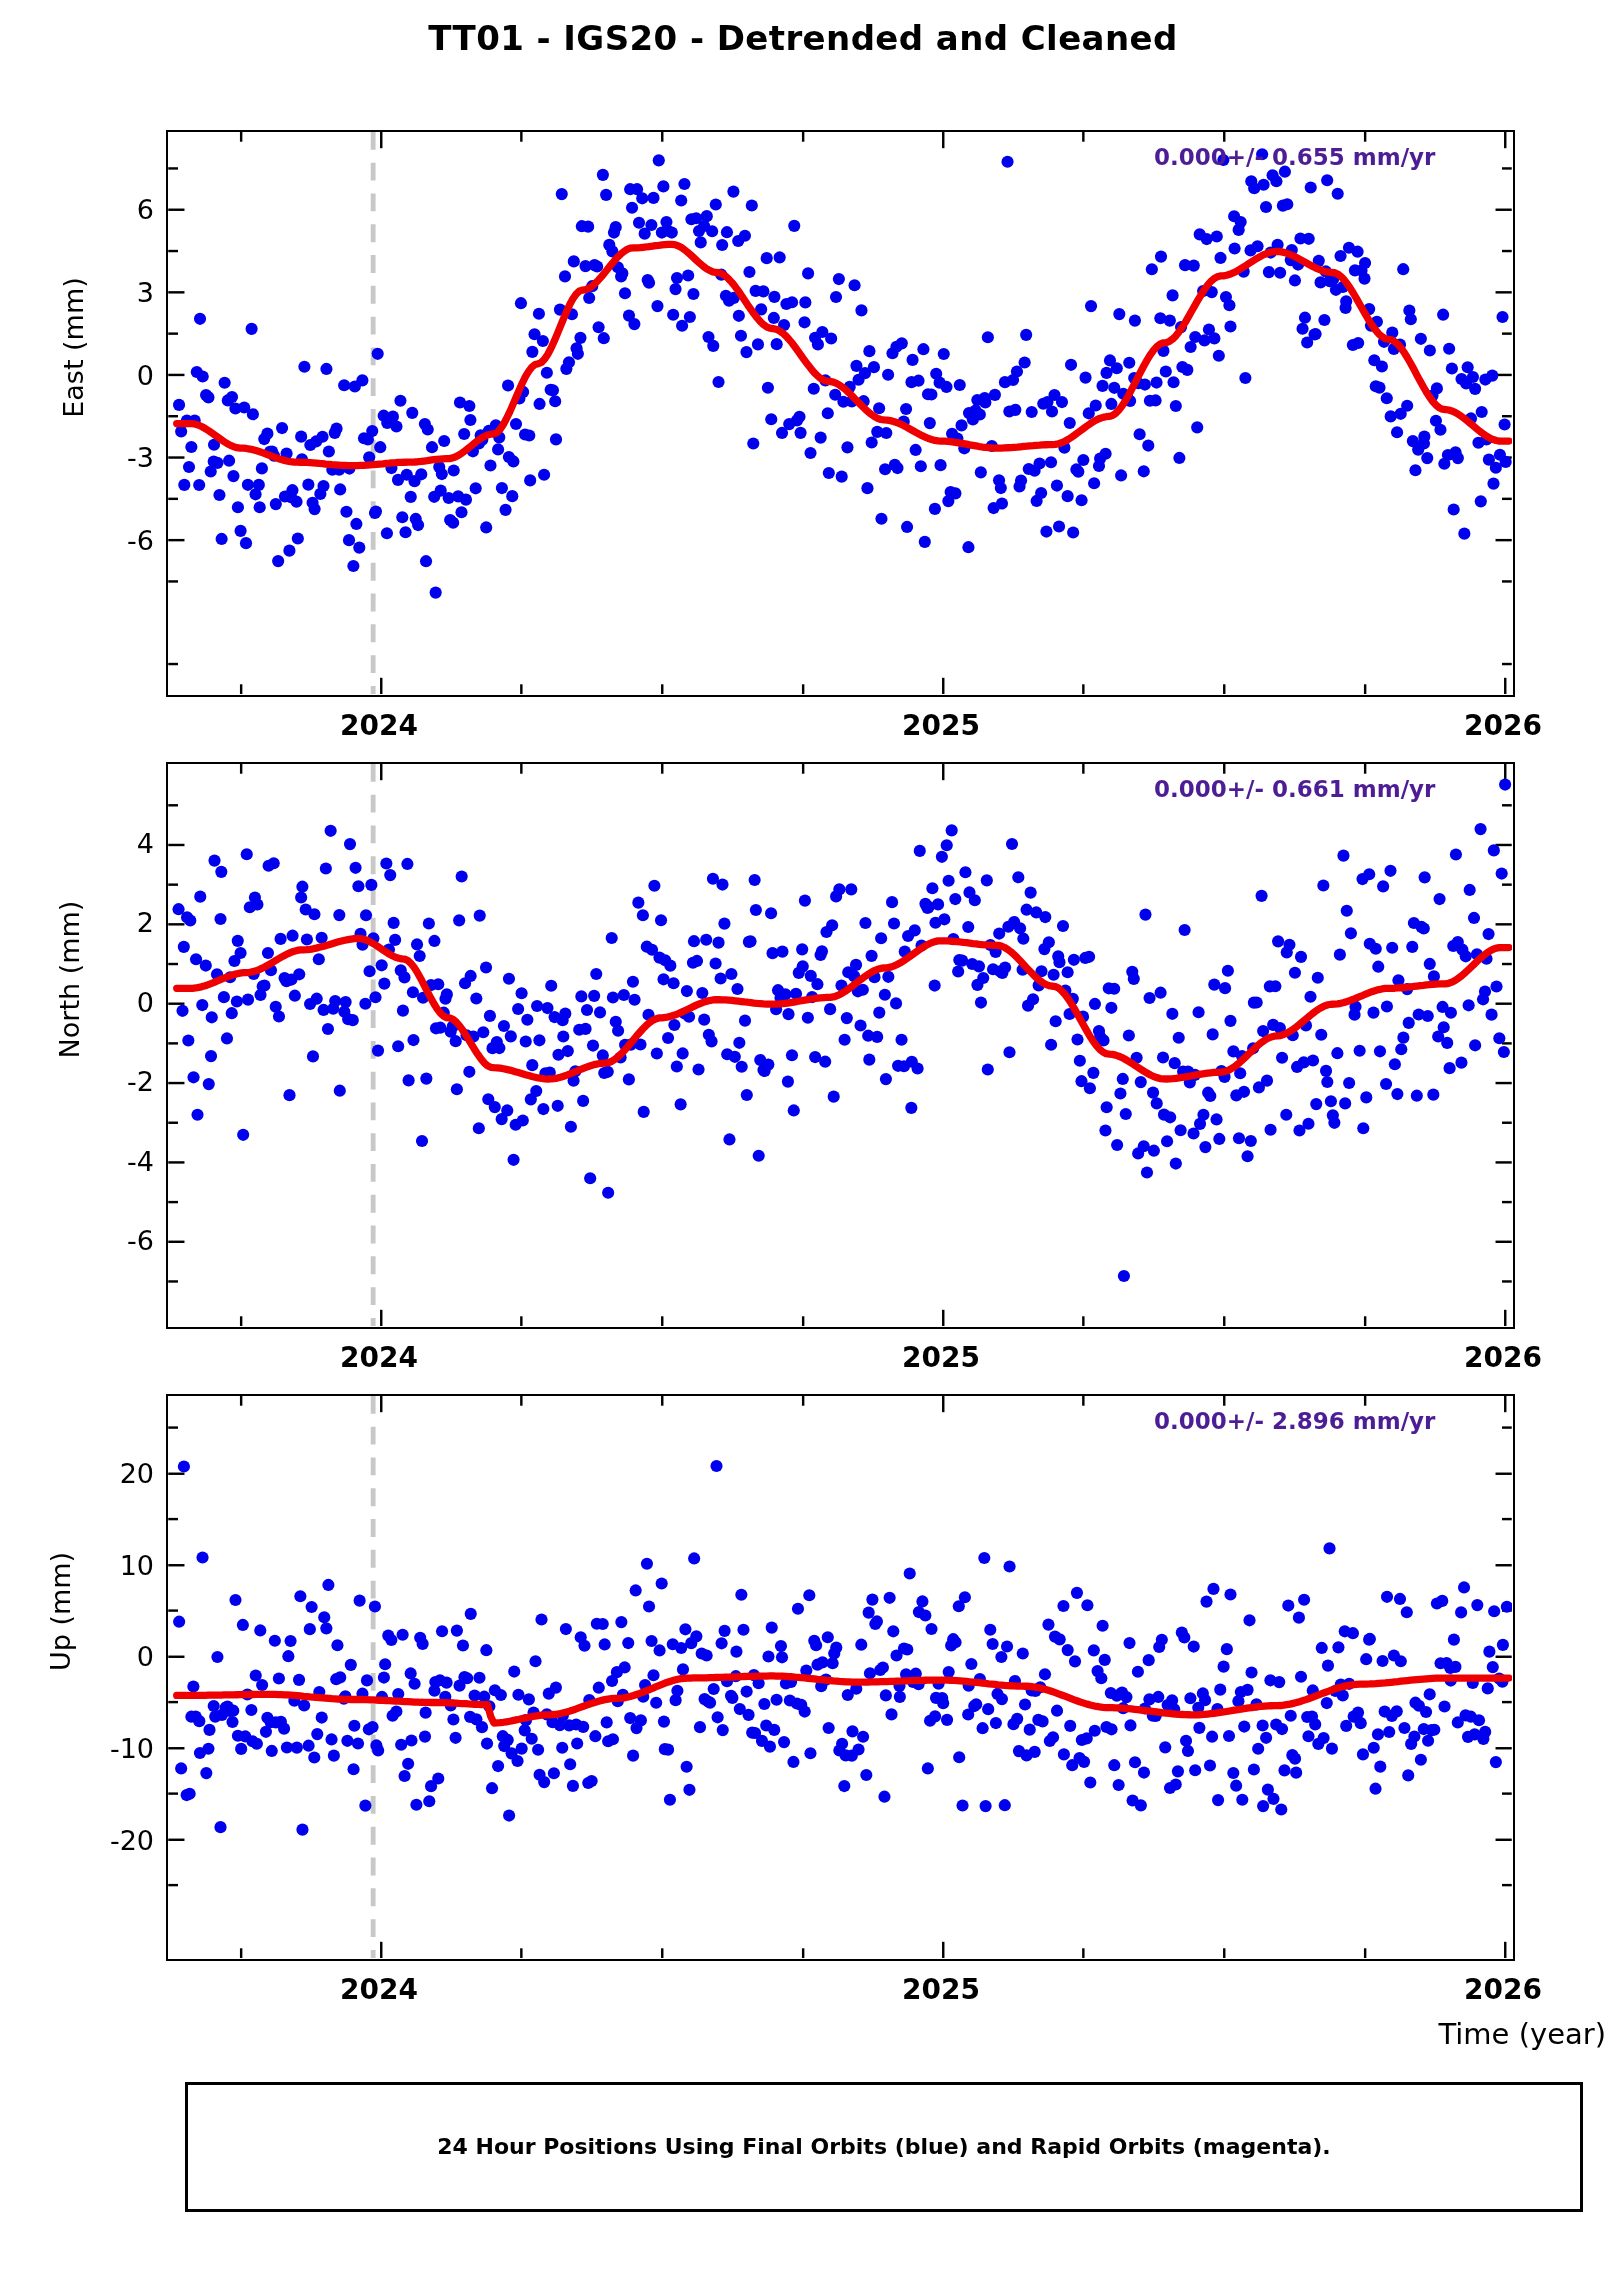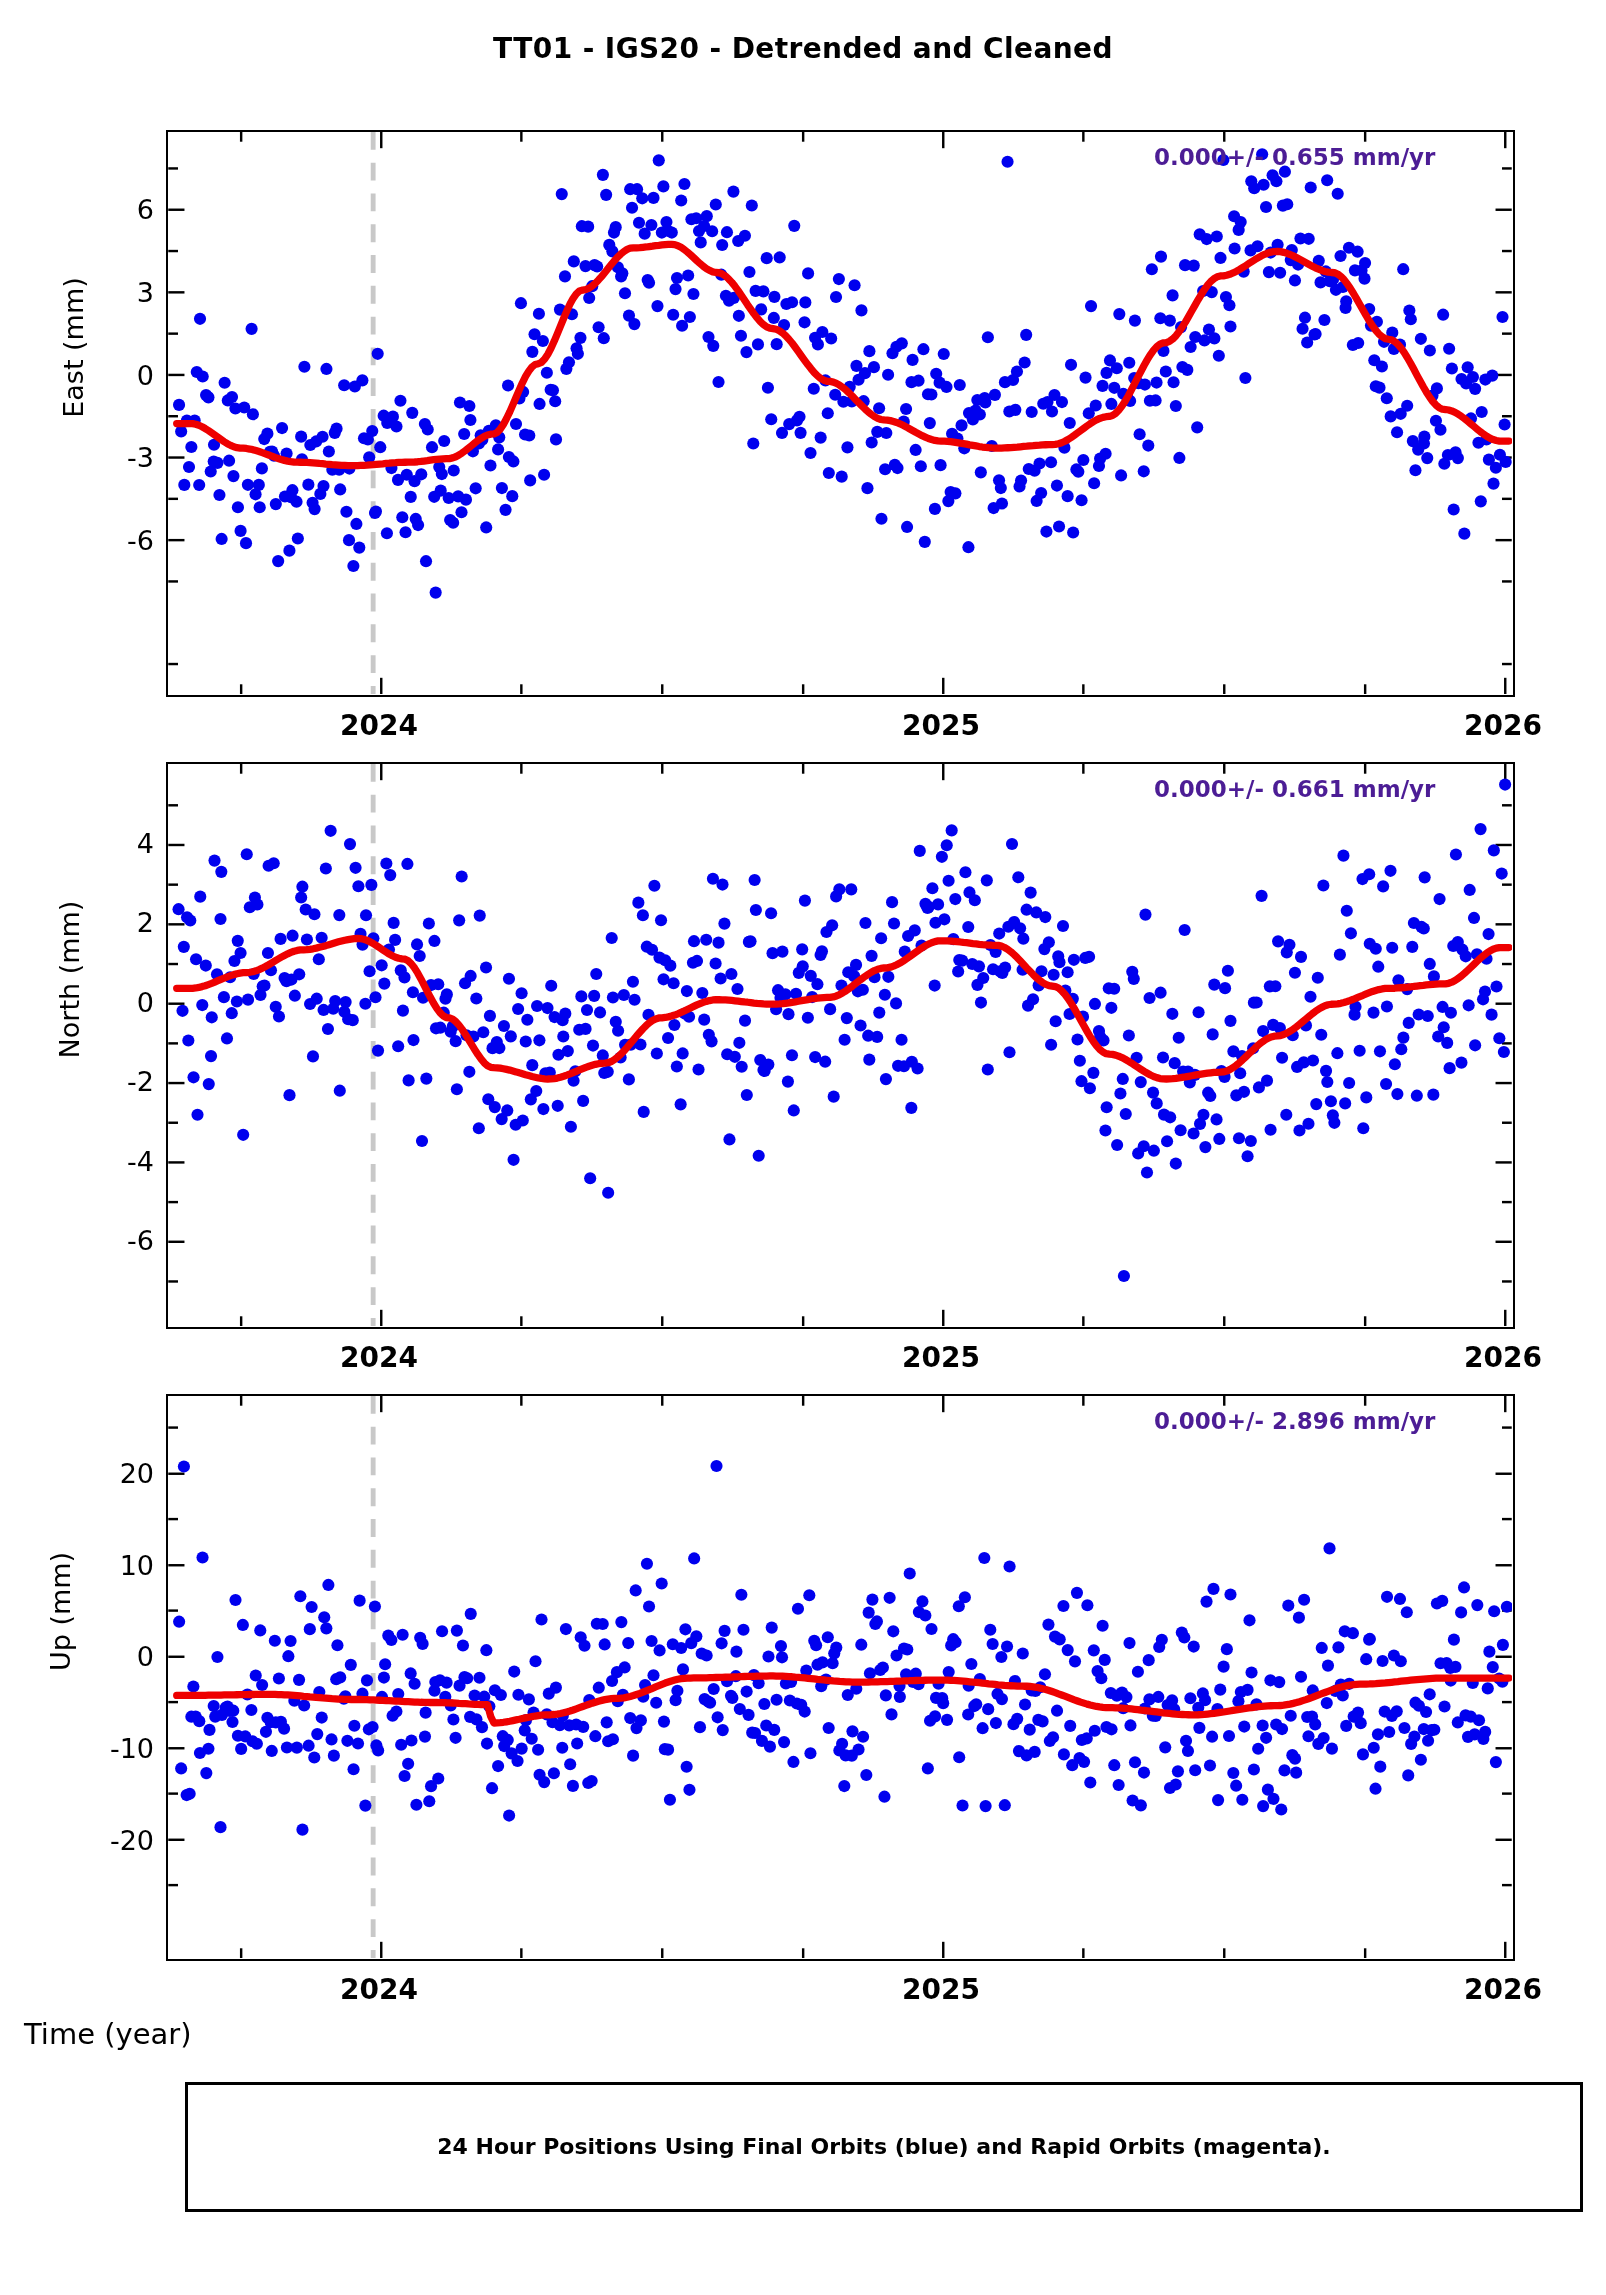--- a/index.html
+++ b/index.html
@@ -15,23 +15,23 @@
     overflow: hidden;
   }
   .page {
     position: absolute;
     inset: 0;
   }
   .title {
     position: absolute;
     left: 0;
     right: 0;
-    top: 32px;
+    top: 18px;
     text-align: center;
-    font-size: 28px;
+    font-size: 34px;
     font-weight: bold;
     color: #000;
     letter-spacing: 0.4px;
   }
   .panel {
     position: absolute;
     box-sizing: border-box;
   }
   .plot-frame {
     position: absolute;
@@ -67,24 +67,23 @@
     position: absolute;
     font-size: 23px;
     font-weight: bold;
     color: #4c1d95;
     white-space: nowrap;
   }
   .xaxis-title {
     position: absolute;
     left: 0;
     right: 0;
-    text-align: left;
+    text-align: right;
     font-size: 29px;
     color: #000;
-    padding-left: 24px;
   }
   .footer {
     position: absolute;
     border: 3.2px solid #000;
     box-sizing: border-box;
     background: #fff;
     display: flex;
     flex-direction: column;
     align-items: center;
     justify-content: center;

